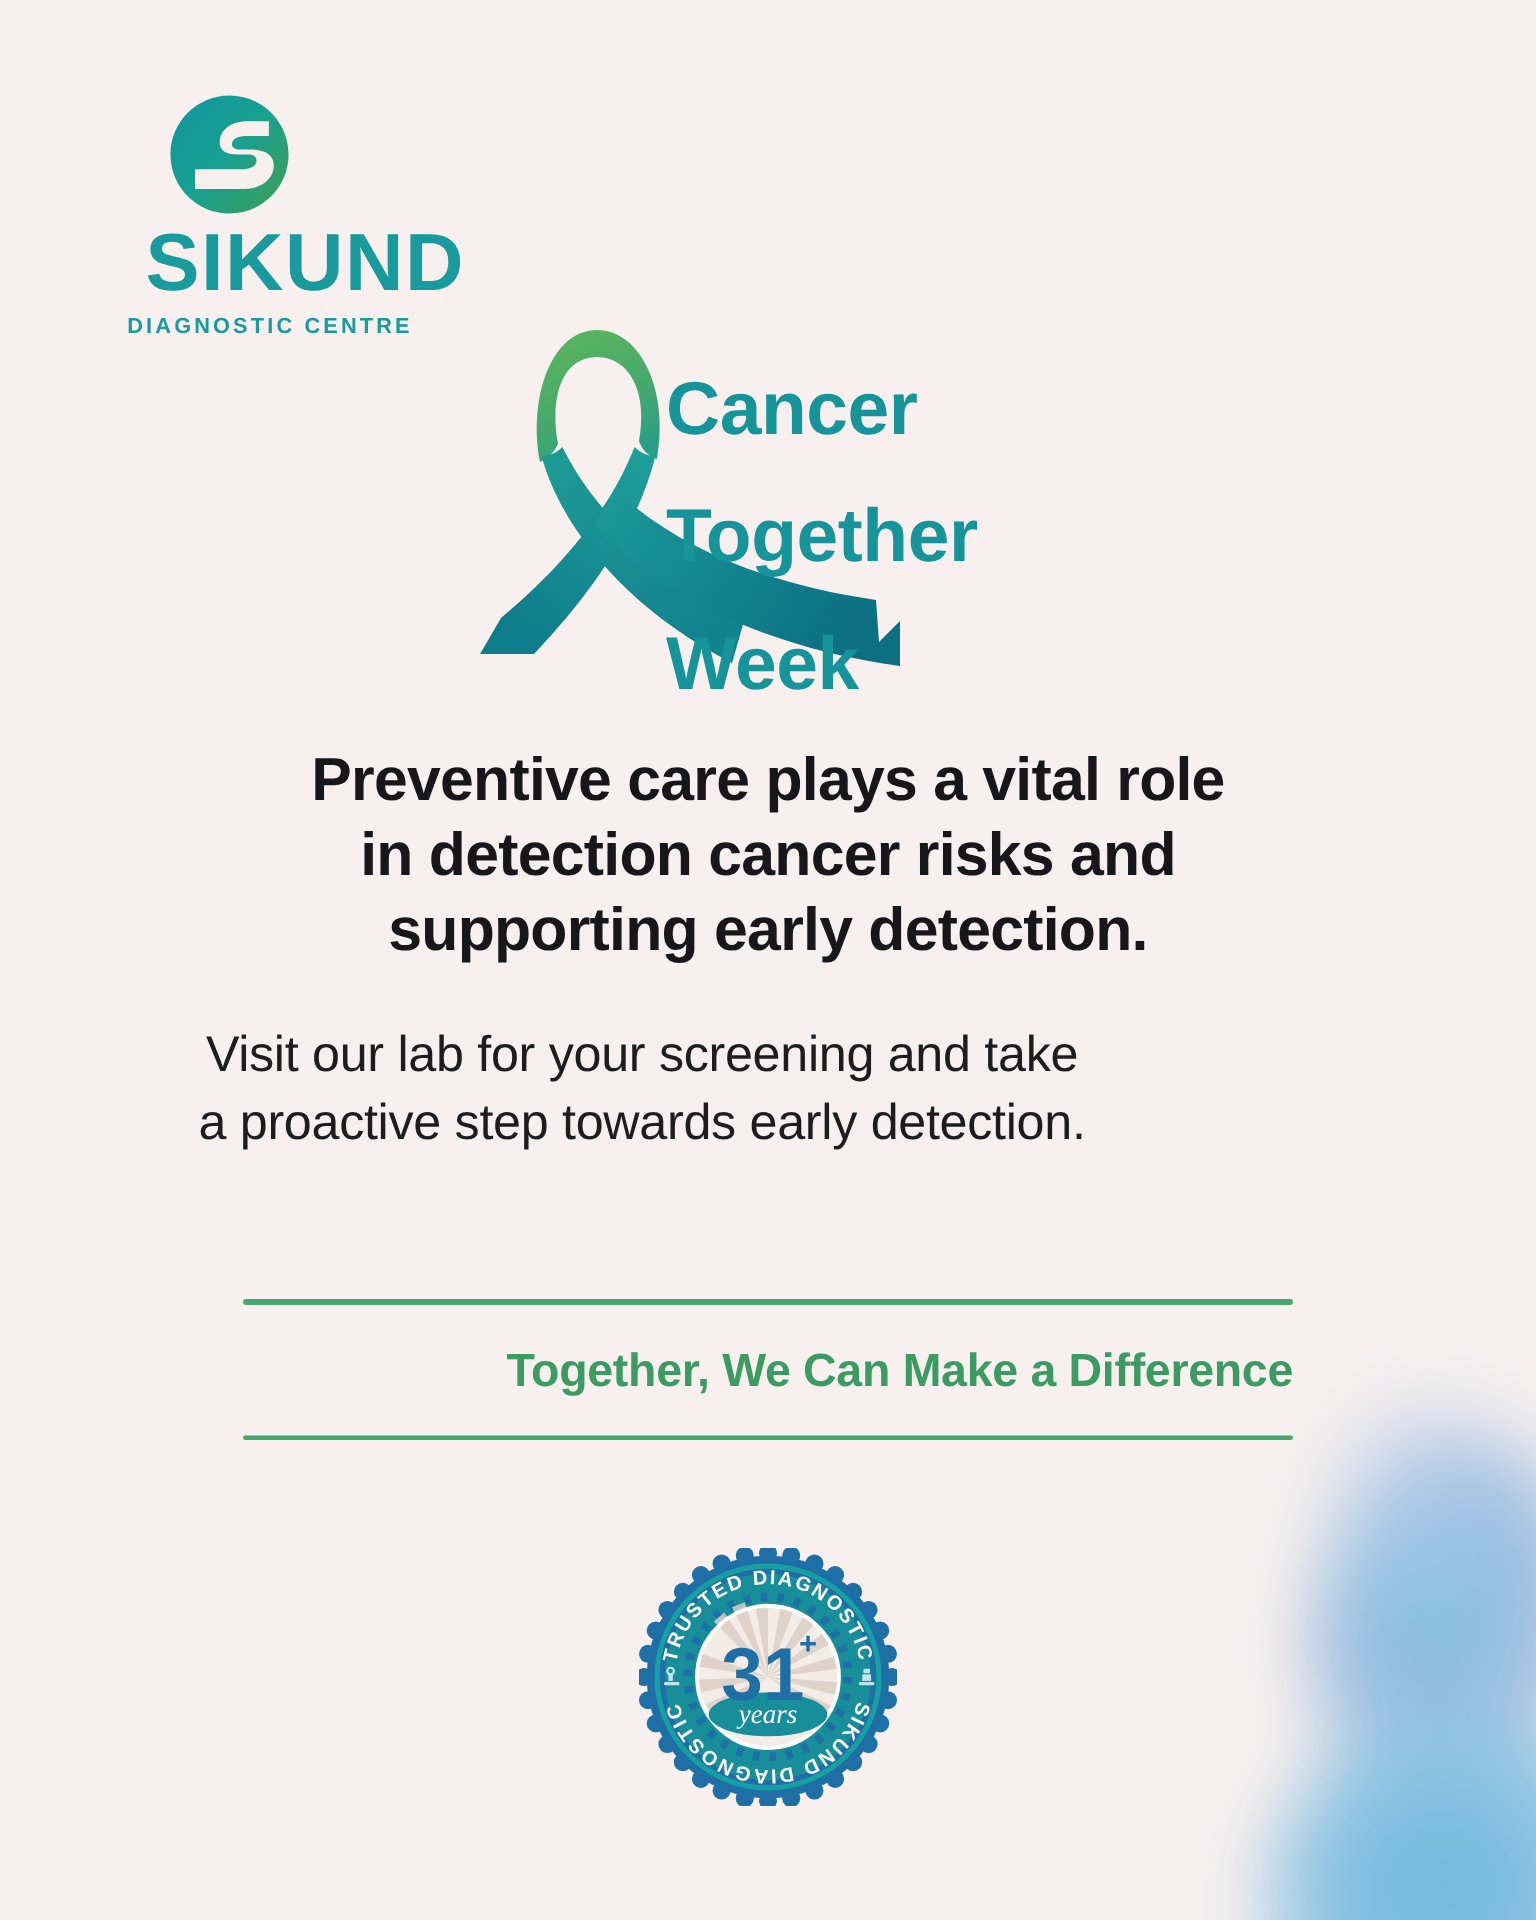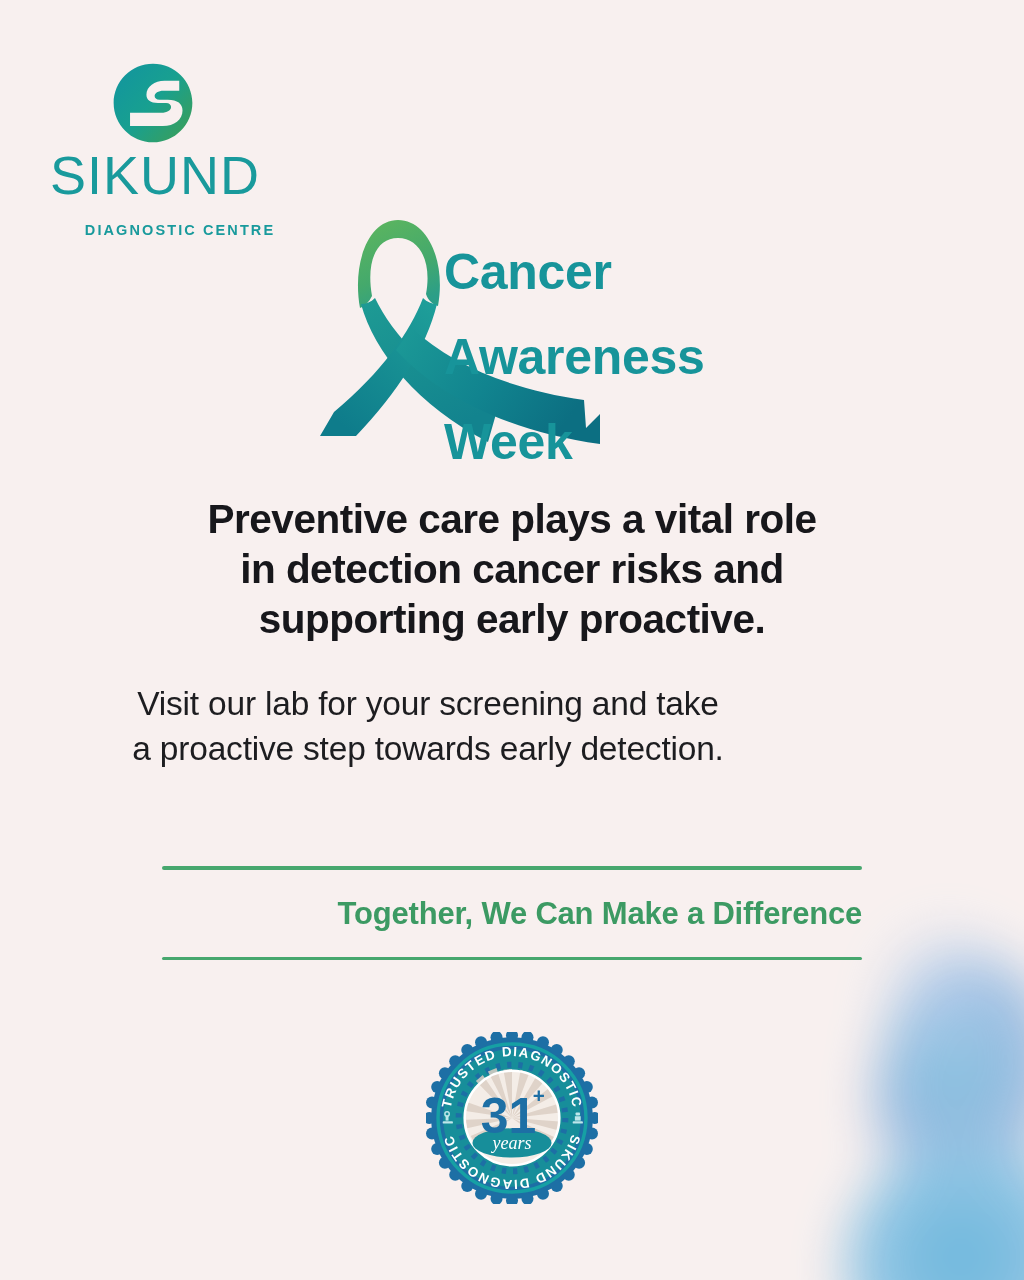--- a/index.html
+++ b/index.html
@@ -74,29 +74,29 @@
   }
   .logo-mark {
     margin-left: 62px;
     width: 82px;
     height: 82px;
     display: block;
   }
   .logo-word {
     margin-top: 4px;
     font-size: 54px;
-    font-weight: normal;
+    font-weight: bold;
     letter-spacing: 1px;
     color: #199A9C;
     line-height: 1;
-    text-align: left;
+    text-align: right;
     font-family: "Liberation Sans", sans-serif;
   }
   .logo-sub {
-    margin-top: 20px;
+    margin-top: 8px;
     font-size: 14.5px;
     font-weight: bold;
     letter-spacing: 2.1px;
     color: #199A9C;
     text-align: center;
   }
 
   
   .hero {
     position: absolute;
@@ -255,29 +255,29 @@
 
       <path fill="url(#ribTealL)" d="M61 104 C66 104 71 102 75 98 C92 134 132 178 196 214 L188 242 C118 206 74 152 61 104 Z"></path>
 
       <path fill="url(#ribTealR)" d="M137 104 C132 104 127 102 123 98 C110 132 82 172 34 212 L20 236 L56 236 C98 192 126 148 137 104 Z"></path>
 
       <path fill="url(#ribTail)" d="M96 150 C140 198 212 232 300 244 L300 214 L286 228 L284 200 C214 190 152 166 112 128 Z"></path>
     </svg>
 
     <div class="hero-title">
       <span>Cancer</span>
-      <span>Awareness</span>
+      <span>Together</span>
       <span>Week</span>
     </div>
   </div>
 
   <div class="headline">
     <span>Preventive care plays a vital role</span>
     <span>in detection cancer risks and</span>
-    <span>supporting early proactive.</span>
+    <span>supporting early detection.</span>
   </div>
 
   <div class="subhead">
     <span>Visit our lab for your screening and take</span>
     <span>a proactive step towards early detection.</span>
   </div>
 
   <div class="tagline-block">
     <div class="rule"></div>
     <div class="tagline">Together, We Can Make a Difference</div>

